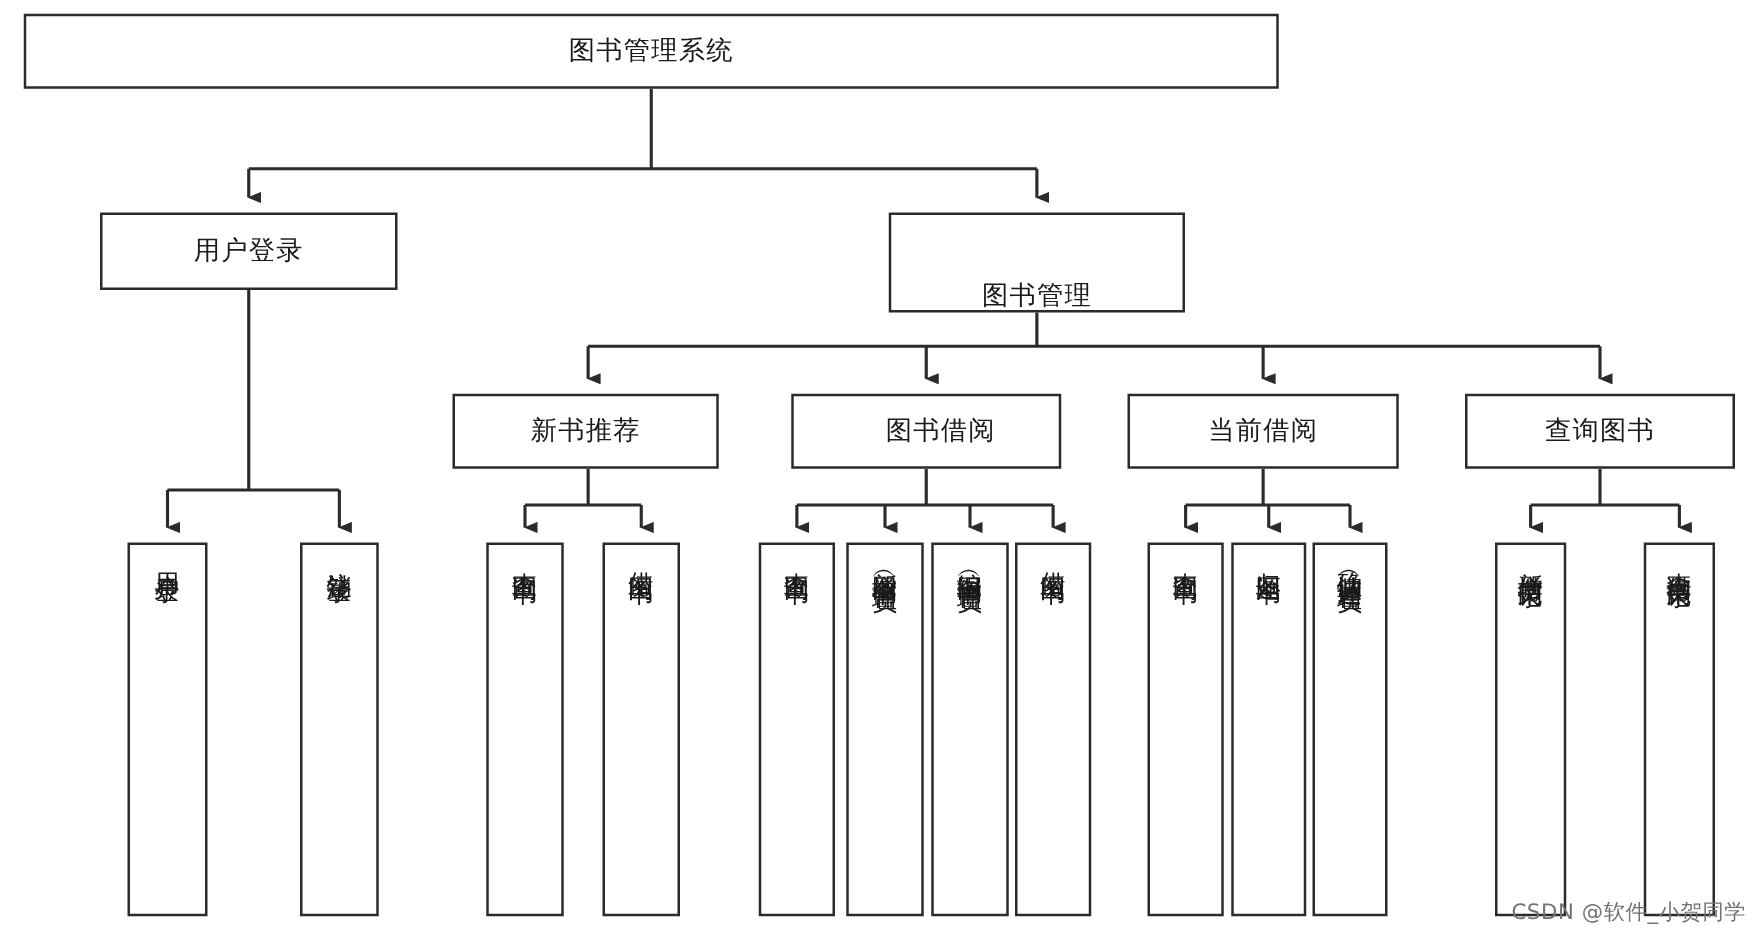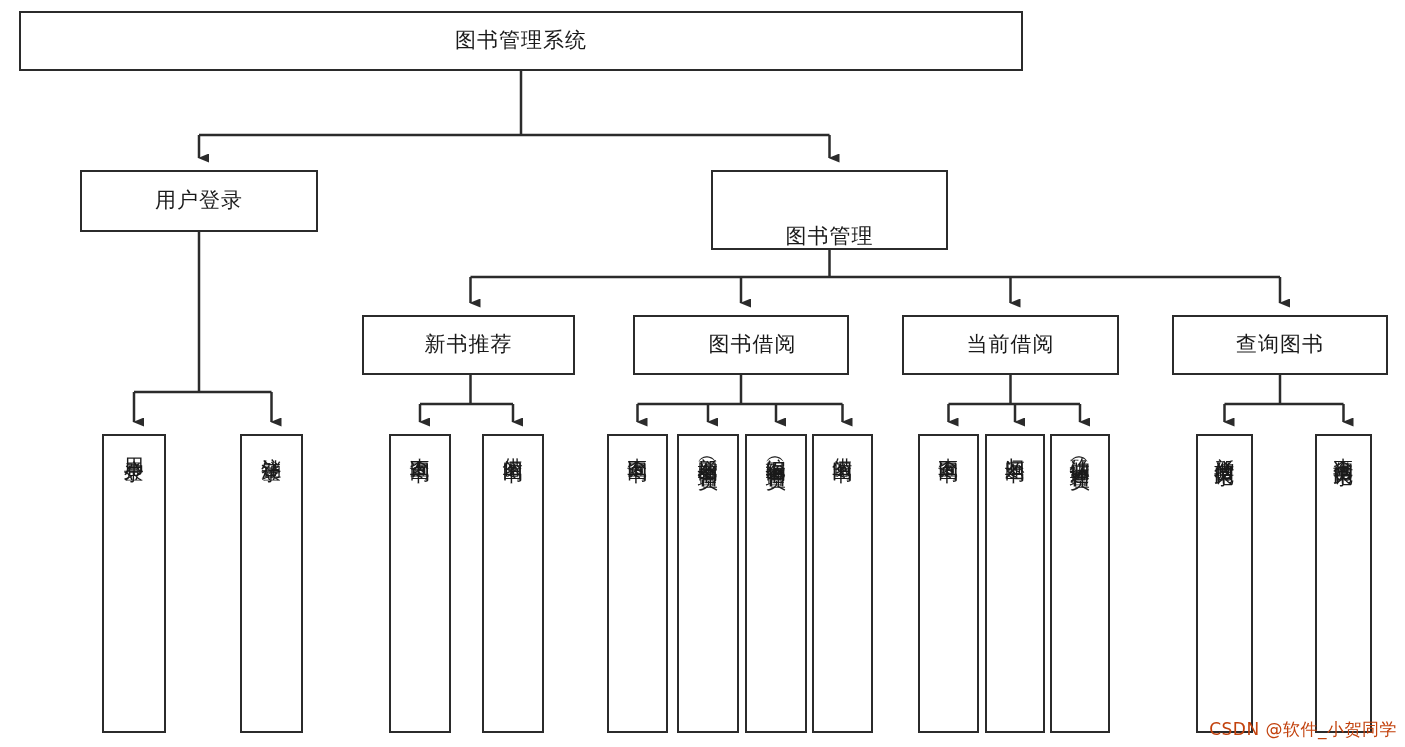--- a/index.html
+++ b/index.html
@@ -52,21 +52,21 @@
     color: #1a1a1a;
     line-height: 1.22;
     letter-spacing: 2px;
     white-space: nowrap;
   }
   #watermark {
     position: absolute;
     right: 8px;
     bottom: 6px;
     font-size: 17px;
-    color: #c2410c;
+    color: #737373;
     letter-spacing: 0.5px;
     white-space: nowrap;
     pointer-events: none;
     text-align: center;
   }
 </style>
 </head>
 <body>
 
 <div id="canvas">

